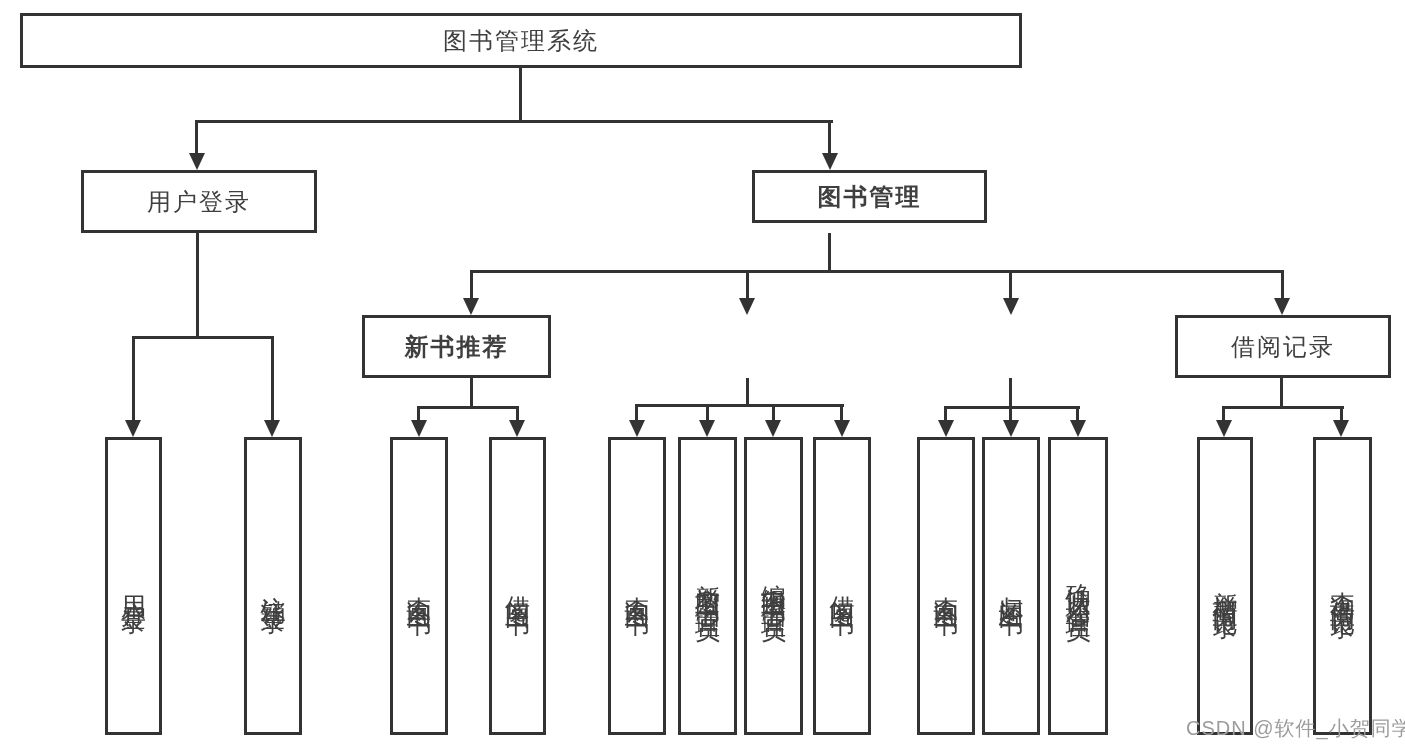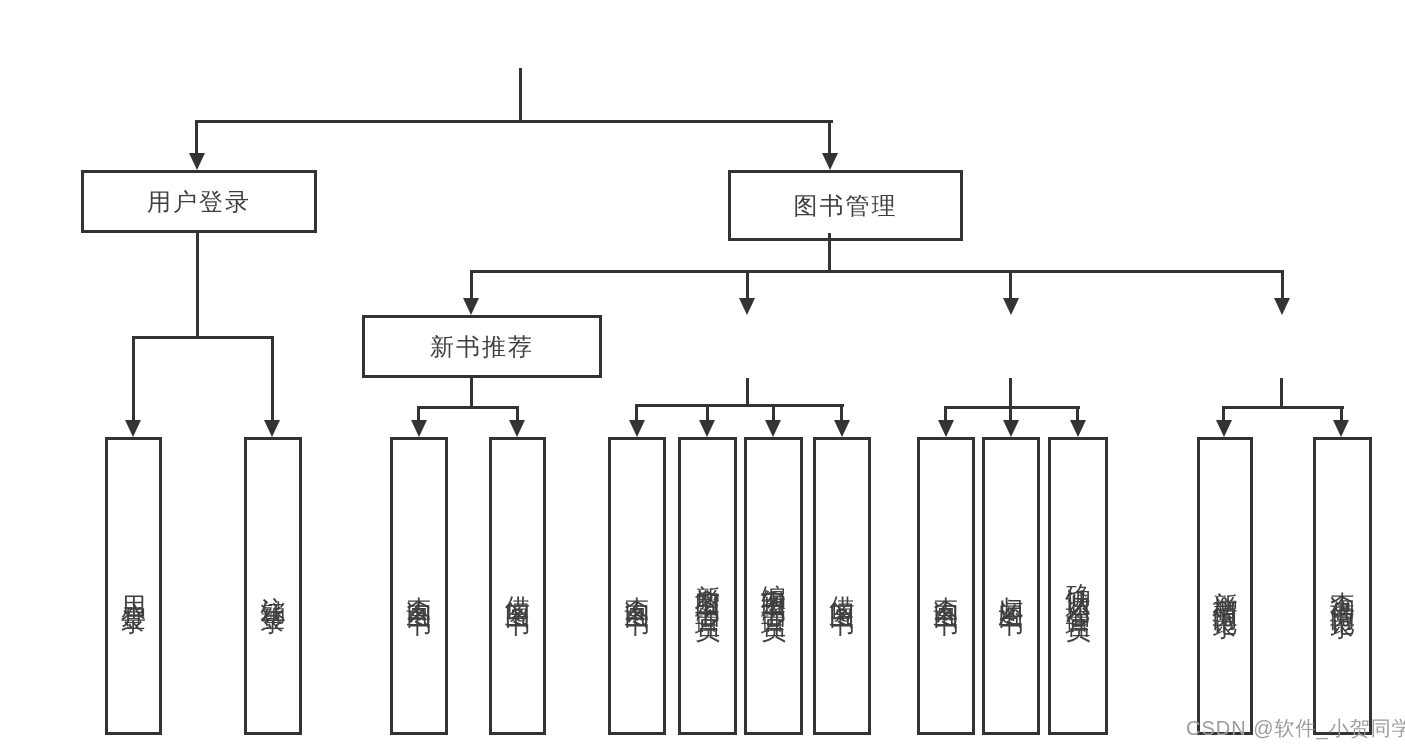--- a/index.html
+++ b/index.html
@@ -47,32 +47,35 @@
     color: #9c9c9c;
     z-index: 5;
     white-space: nowrap;
   }
 </style>
 </head>
 <body>
 
 <div id="canvas">
 
+  <div class="box hbox" style="left:20px; top:13px; width:1002px; height:55px;">
+    <span>图书管理系统</span>
+  </div>
 
   <div class="line" style="left:519px; top:68px; width:3px; height:52px;"></div>
   <div class="line" style="left:195px; top:120px; width:638px; height:3px;"></div>
   <div class="line" style="left:195px; top:120px; width:3px; height:35px;"></div>
   <div class="line" style="left:828px; top:120px; width:3px; height:35px;"></div>
   <div class="arrow" style="left:189px; top:153px;"></div>
   <div class="arrow" style="left:822px; top:153px;"></div>
 
   <div class="box hbox" style="left:81px; top:170px; width:236px; height:63px;">
     <span>用户登录</span>
   </div>
-  <div class="box hbox" style="left:728px; top:170px; width:235px; height:71px;">
+  <div class="box hbox" style="left:752px; top:170px; width:235px; height:53px;font-weight:bold;">
     <span>图书管理</span>
   </div>
 
   <div class="line" style="left:196px; top:233px; width:3px; height:104px;"></div>
   <div class="line" style="left:132px; top:336px; width:142px; height:3px;"></div>
   <div class="line" style="left:132px; top:336px; width:3px; height:85px;"></div>
   <div class="line" style="left:271px; top:336px; width:3px; height:85px;"></div>
   <div class="arrow" style="left:125px; top:420px;"></div>
   <div class="arrow" style="left:264px; top:420px;"></div>
 
@@ -80,22 +83,25 @@
   <div class="line" style="left:470px; top:270px; width:814px; height:3px;"></div>
   <div class="line" style="left:470px; top:270px; width:3px; height:30px;"></div>
   <div class="line" style="left:746px; top:270px; width:3px; height:30px;"></div>
   <div class="line" style="left:1009px; top:270px; width:3px; height:30px;"></div>
   <div class="line" style="left:1281px; top:270px; width:3px; height:30px;"></div>
   <div class="arrow" style="left:463px; top:298px;"></div>
   <div class="arrow" style="left:739px; top:298px;"></div>
   <div class="arrow" style="left:1003px; top:298px;"></div>
   <div class="arrow" style="left:1274px; top:298px;"></div>
 
-  <div class="box hbox" style="left:362px; top:315px; width:240px; height:63px;">
+  <div class="box hbox" style="left:362px; top:315px; width:189px; height:63px;font-weight:bold;">
     <span>新书推荐</span>
+  </div>
+  <div class="box hbox" style="left:1175px; top:315px; width:216px; height:63px;">
+    <span>借阅记录</span>
   </div>
 
   <div class="line" style="left:470px; top:378px; width:3px; height:30px;"></div>
   <div class="line" style="left:417px; top:406px; width:102px; height:3px;"></div>
   <div class="line" style="left:417px; top:406px; width:3px; height:16px;"></div>
   <div class="line" style="left:516px; top:406px; width:3px; height:16px;"></div>
   <div class="arrow" style="left:411px; top:420px;"></div>
   <div class="arrow" style="left:509px; top:420px;"></div>
 
   <div class="line" style="left:746px; top:378px; width:3px; height:28px;"></div>

